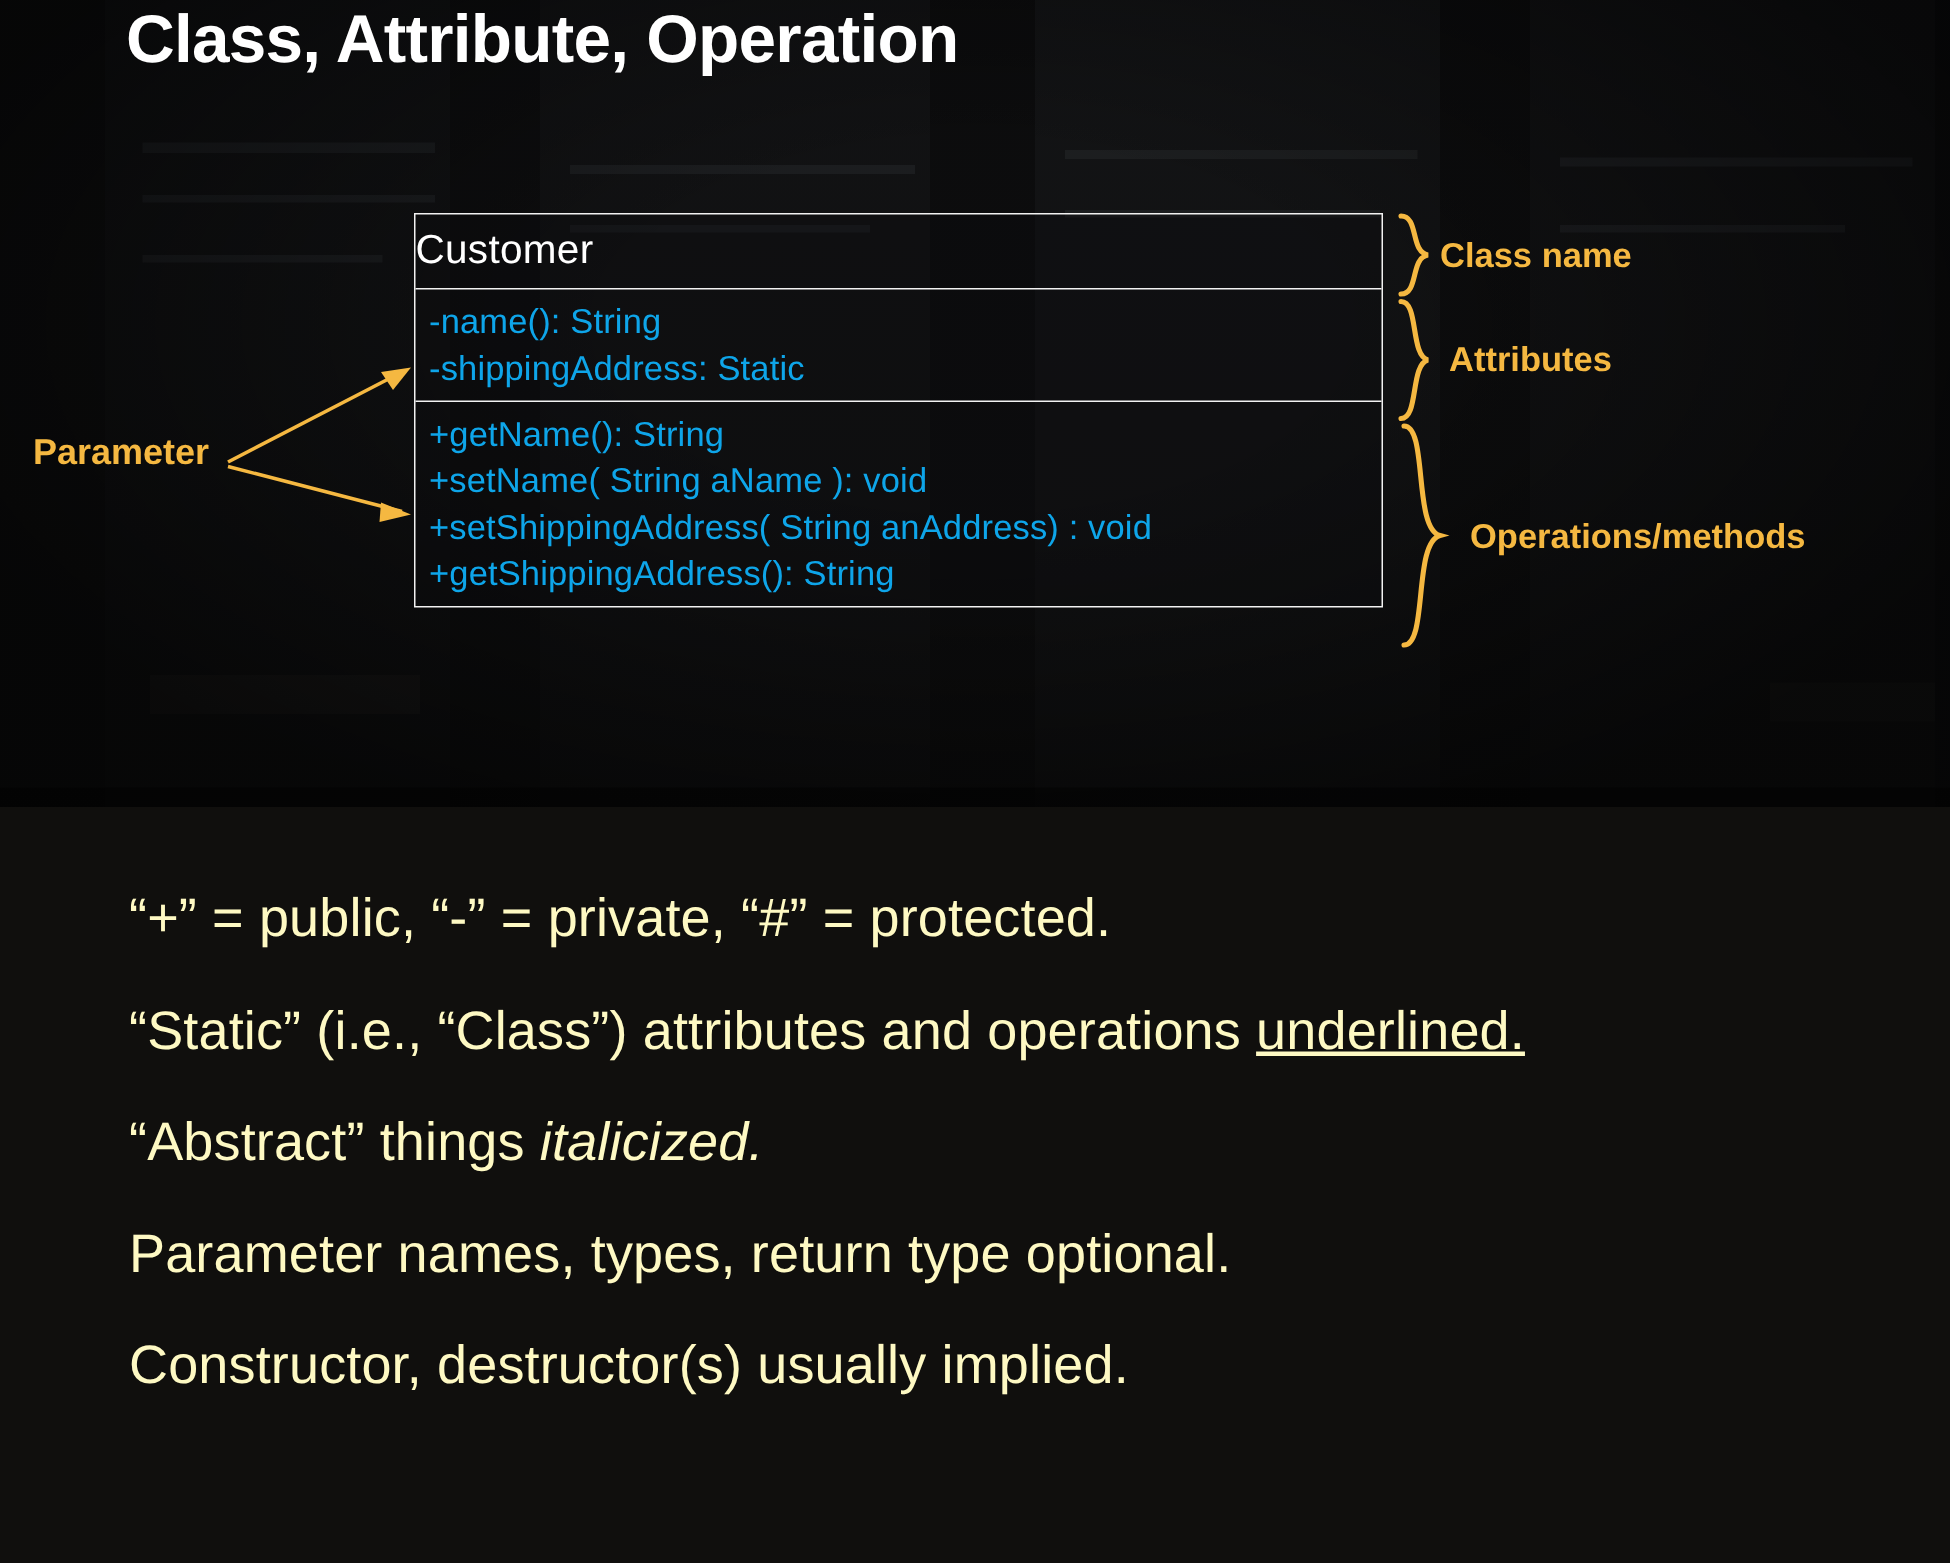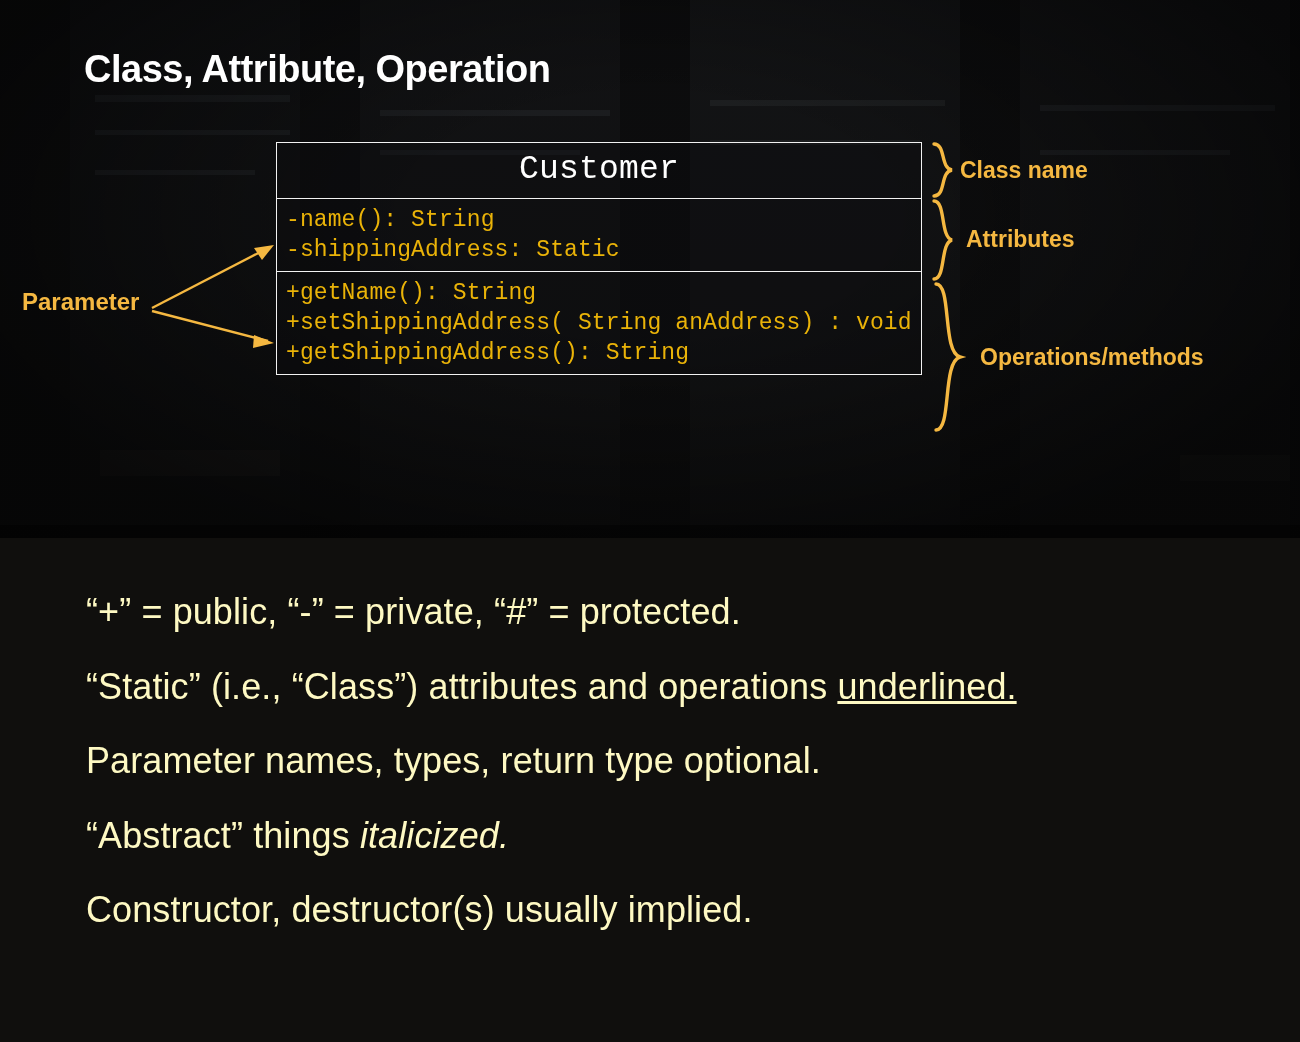--- a/index.html
+++ b/index.html
@@ -51,59 +51,56 @@
     inset: 0;
     background: radial-gradient(ellipse at 50% 40%, rgba(0,0,0,0) 25%, rgba(0,0,0,0.55) 80%);
     pointer-events: none;
   }
 
   
   .title {
     position: absolute;
     left: 84px;
     top: 0px;
-    font-size: 38px;
+    font-size: 45px;
     font-weight: bold;
     letter-spacing: -0.5px;
     color: #ffffff;
     white-space: nowrap;
-    margin-top: 48px;
   }
 
   
   .uml-box {
     position: absolute;
     left: 276px;
     top: 142px;
     width: 646px;
     border: 1.6px solid #f2f2f2;
     box-sizing: border-box;
     background: rgba(12,12,14,0.35);
   }
   .uml-section {
     padding: 6px 0;
   }
   .uml-divider {
     border-top: 1.6px solid #f2f2f2;
   }
   .uml-classname {
-    text-align: center;
-    font-size: 33px;
+    text-align: left;
+    font-size: 27px;
     color: #ffffff;
     padding: 8px 0 10px 0;
     letter-spacing: 0.2px;
-    font-family: Liberation Mono, monospace;
   }
   .uml-line {
     font-size: 23px;
-    color: #eab308;
+    color: #0ea5e9;
     padding: 2px 0 2px 9px;
     white-space: nowrap;
     letter-spacing: 0.1px;
-    font-family: Liberation Mono, monospace;
   }
 
   
   .anno {
     position: absolute;
     color: #f5b841;
     font-weight: bold;
     font-size: 23px;
     white-space: nowrap;
   }
@@ -162,20 +159,21 @@
   <div class="title">Class, Attribute, Operation</div>
 
   <div class="uml-box">
     <div class="uml-classname">Customer</div>
     <div class="uml-section uml-divider">
       <div class="uml-line">-name(): String</div>
       <div class="uml-line">-shippingAddress: Static</div>
     </div>
     <div class="uml-section uml-divider">
       <div class="uml-line">+getName(): String</div>
+      <div class="uml-line">+setName( String aName ): void</div>
       <div class="uml-line">+setShippingAddress( String anAddress) : void</div>
       <div class="uml-line">+getShippingAddress(): String</div>
     </div>
   </div>
 
   <svg class="brace-svg" style="left:930px; top:142px;" width="40" height="56" viewBox="0 0 40 56">
     <path d="M4 2 C16 2, 10 26, 22 28 C10 30, 16 54, 4 54" fill="none" stroke="#f5b841" stroke-width="3.4" stroke-linecap="round"></path>
   </svg>
 
   <svg class="brace-svg" style="left:930px; top:199px;" width="40" height="82" viewBox="0 0 40 82">
@@ -197,18 +195,18 @@
   </svg>
 
   <svg class="arrow-svg" style="left:150px; top:305px;" width="130" height="50" viewBox="0 0 130 50">
     <path d="M2 6 L118 36" fill="none" stroke="#f5b841" stroke-width="2.4"></path>
     <path d="M124 38 L104 30 L103 43 Z" fill="#f5b841"></path>
   </svg>
 
   <div class="body-text">
     <div class="body-line">“+” = public, “-” = private, “#” = protected.</div>
     <div class="body-line"><span>“Static” (i.e., “Class”) attributes and operations </span><span class="u">underlined.</span></div>
+    <div class="body-line"><span>“Abstract” things </span><span class="i">italicized.</span></div>
     <div class="body-line">Parameter names, types, return type optional.</div>
-    <div class="body-line"><span>“Abstract” things </span><span class="i">italicized.</span></div>
     <div class="body-line">Constructor, destructor(s) usually implied.</div>
   </div>
 
 </div>
 
 </body></html>

